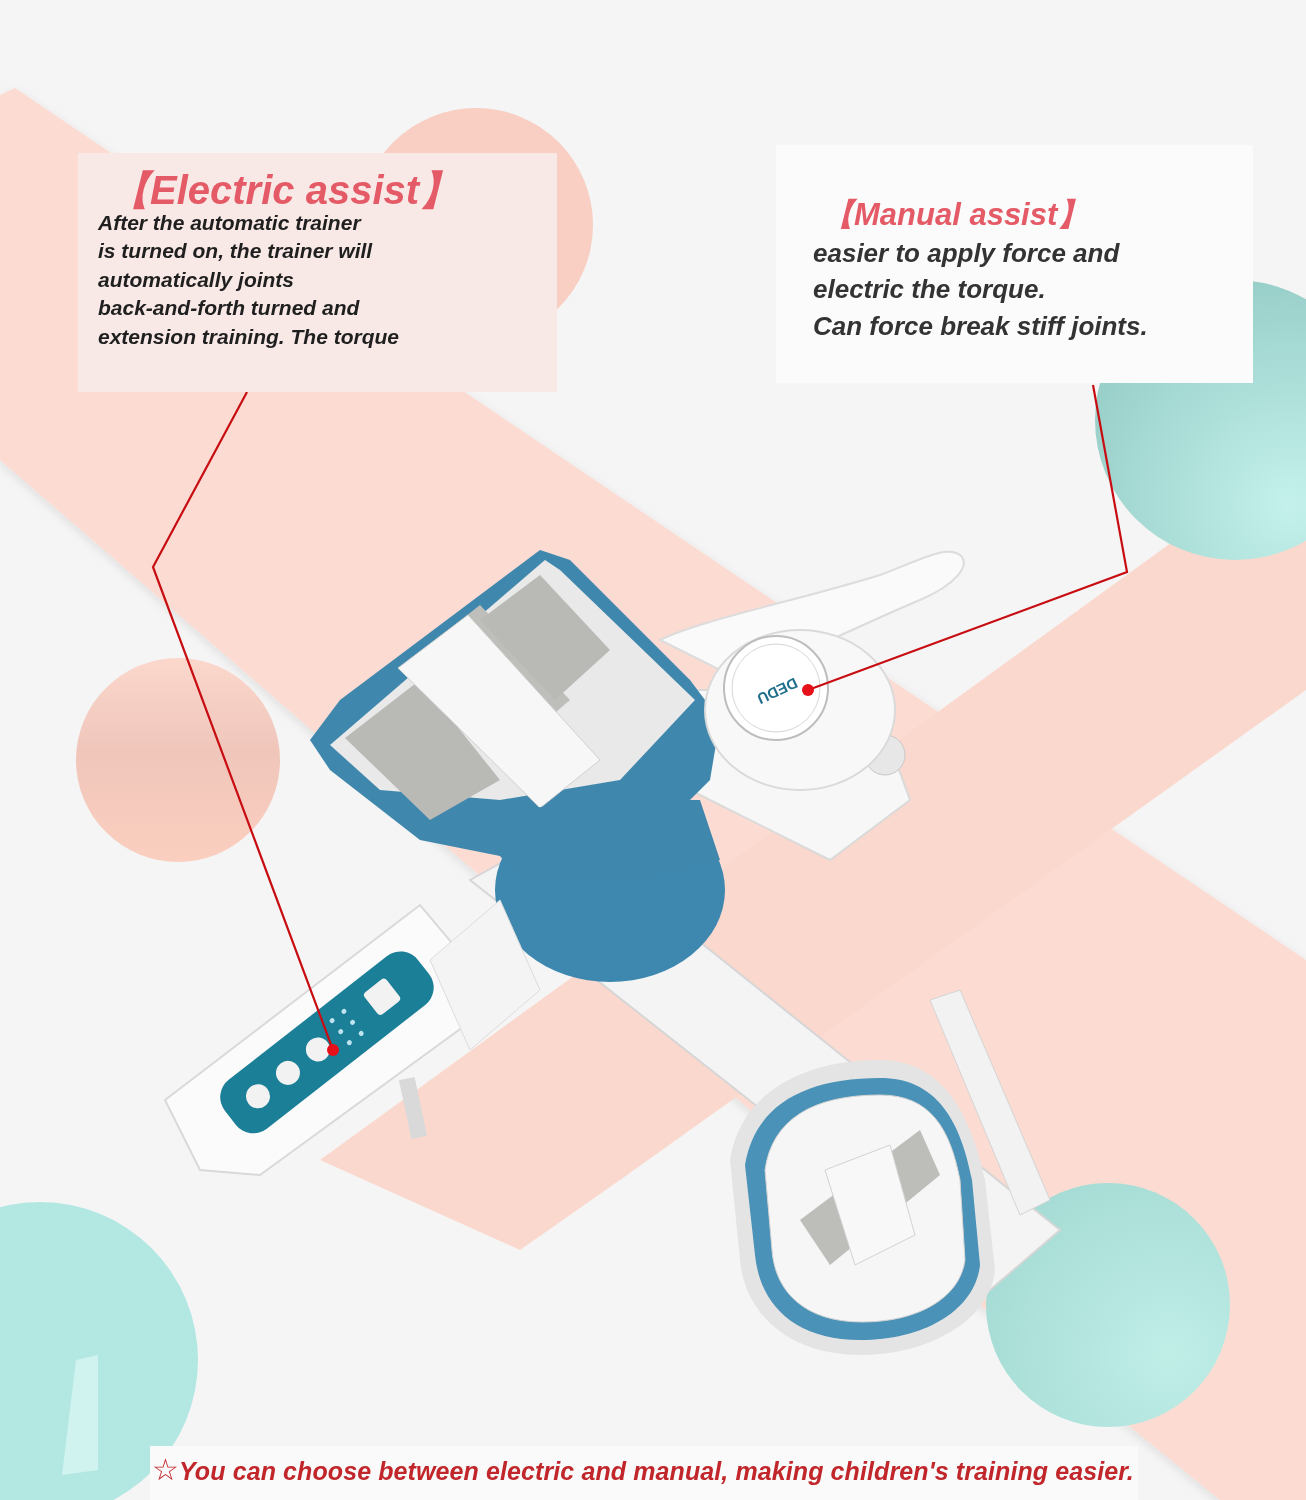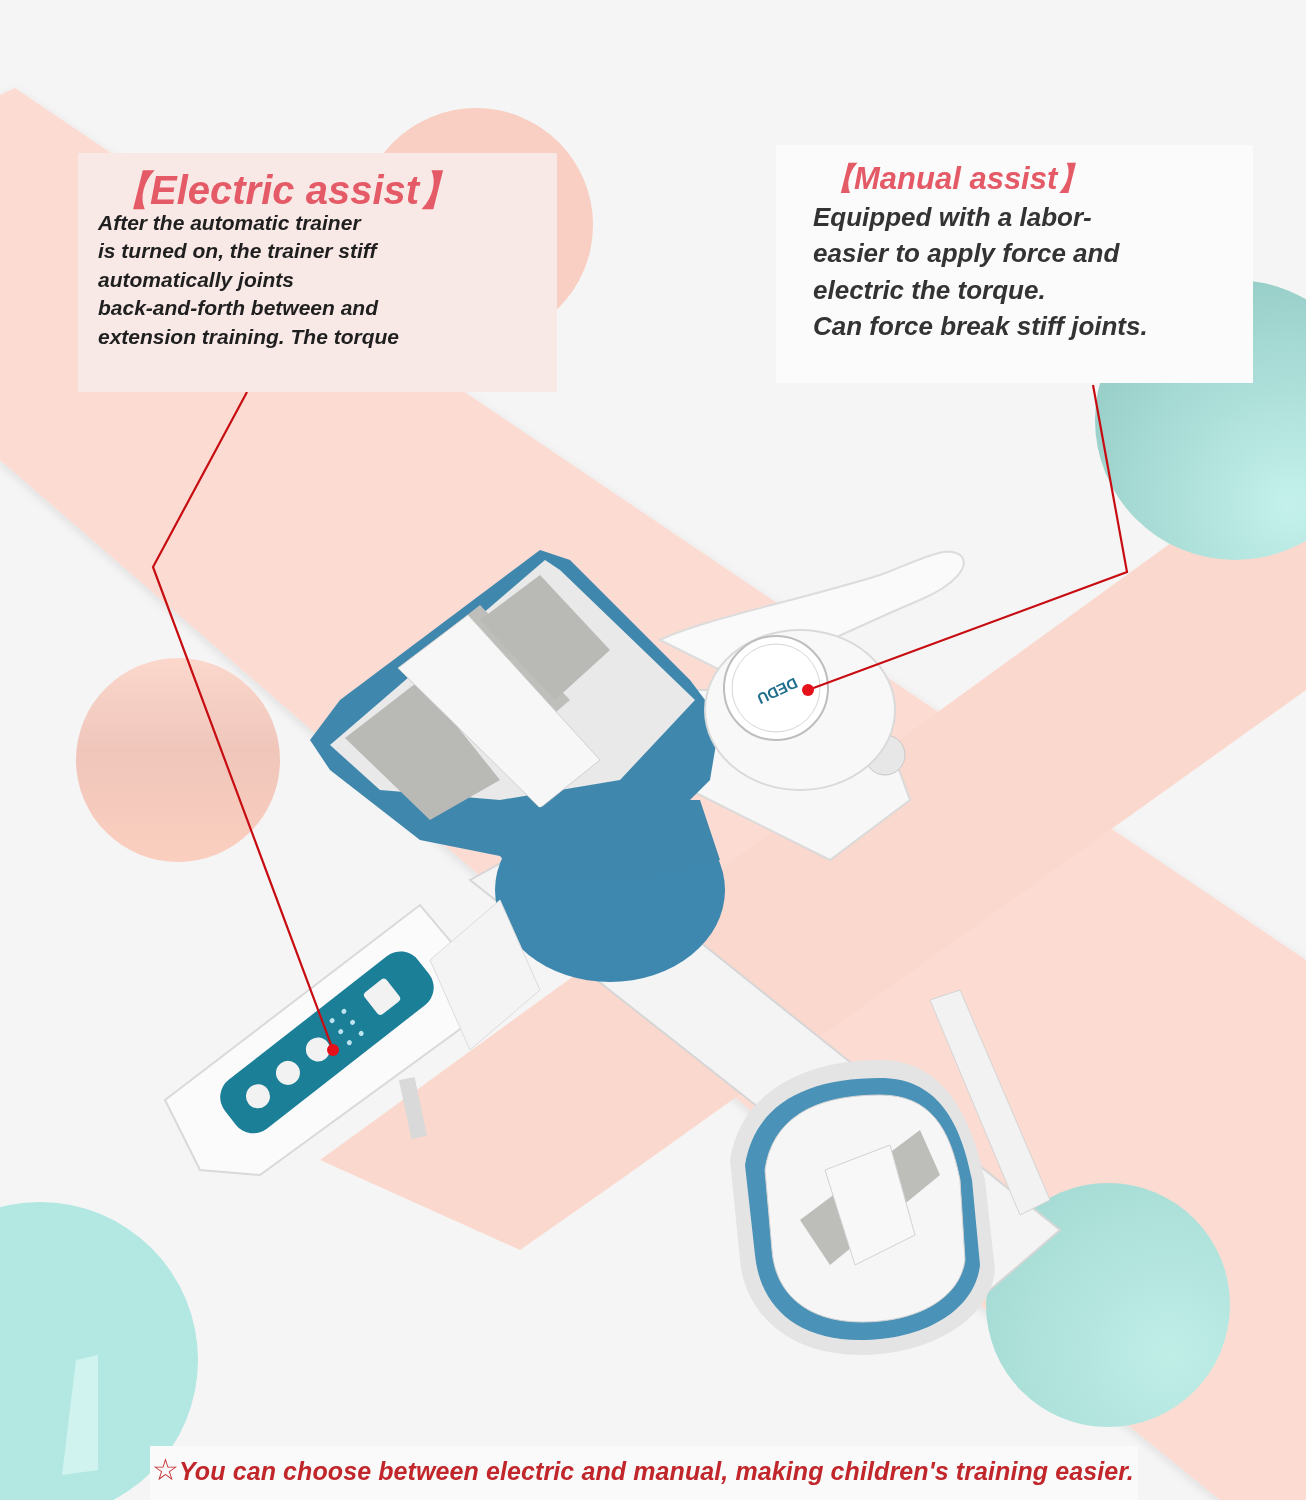--- a/index.html
+++ b/index.html
@@ -6,21 +6,21 @@
   body{width:1306px;height:1500px;position:relative;overflow:hidden;background:#f5f5f5;font-family:"Liberation Sans",sans-serif;}
   .layer{position:absolute;left:0;top:0;width:1306px;height:1500px;}
   .callout{position:absolute;box-sizing:border-box;}
   .callout .title{font-style:italic;font-weight:bold;color:#e45a66;white-space:nowrap;}
   .callout .body{font-style:italic;font-weight:bold;color:#1f1f1f;}
   .callout .body div{white-space:nowrap;}
   #electric{left:78px;top:153px;width:479px;height:239px;background:#f8e9e6;padding:18px 0 0 20px;}
   #electric .title{font-size:40px;line-height:38px;margin-left:12px;}
   #electric .body{font-size:21px;line-height:28.4px;}
   #manual{left:776px;top:145px;width:477px;height:238px;background:#fbfbfb;padding:14px 0 0 37px;}
-  #manual .title{font-size:31px;line-height:40px;margin-left:10px;}
+  #manual .title{font-size:31px;line-height:40px;margin-left:10px;margin-top:36px;}
   #manual .body{font-size:26px;line-height:36.4px;color:#333;}
   #banner{position:absolute;left:150px;top:1446px;width:988px;height:54px;background:#fafafa;}
   #banner .txt{position:absolute;left:2px;top:6px;font-size:25px;font-style:italic;font-weight:bold;color:#c1262b;white-space:nowrap;letter-spacing:0.1px;text-align:right;}
   #banner .star{color:#c1262b;font-style:normal;font-weight:normal;font-size:30px;}
 </style>
 </head>
 <body>
 
 <svg class="layer" viewBox="0 0 1306 1500" xmlns="http://www.w3.org/2000/svg">
   <defs>
@@ -120,31 +120,30 @@
   <polyline points="247,392 153,567 333,1050" fill="none" stroke="#c80d12" stroke-width="2.2"></polyline>
   <circle cx="333" cy="1050" r="6" fill="#e5101a"></circle>
   <polyline points="1093,385 1127,572 808,690" fill="none" stroke="#c80d12" stroke-width="2.2"></polyline>
   <circle cx="808" cy="690" r="6" fill="#e5101a"></circle>
 </svg>
 
 <div id="electric" class="callout">
   <div class="title">【Electric assist】</div>
   <div class="body">
     <div>After the automatic trainer</div>
-    <div>is turned on, the trainer stiff</div>
+    <div>is turned on, the trainer will</div>
     <div>automatically joints</div>
-    <div>back-and-forth between and</div>
+    <div>back-and-forth turned and</div>
     <div>extension training. The torque</div>
   </div>
 </div>
 
 <div id="manual" class="callout">
   <div class="title">【Manual assist】</div>
   <div class="body">
-    <div>Equipped with a labor-</div>
     <div>easier to apply force and</div>
     <div>electric the torque.</div>
     <div>Can force break stiff joints.</div>
   </div>
 </div>
 
 <div id="banner">
   <div class="txt">
     <span class="star">☆</span><span>You can choose between electric and manual, making children's training easier.</span>
   </div>

